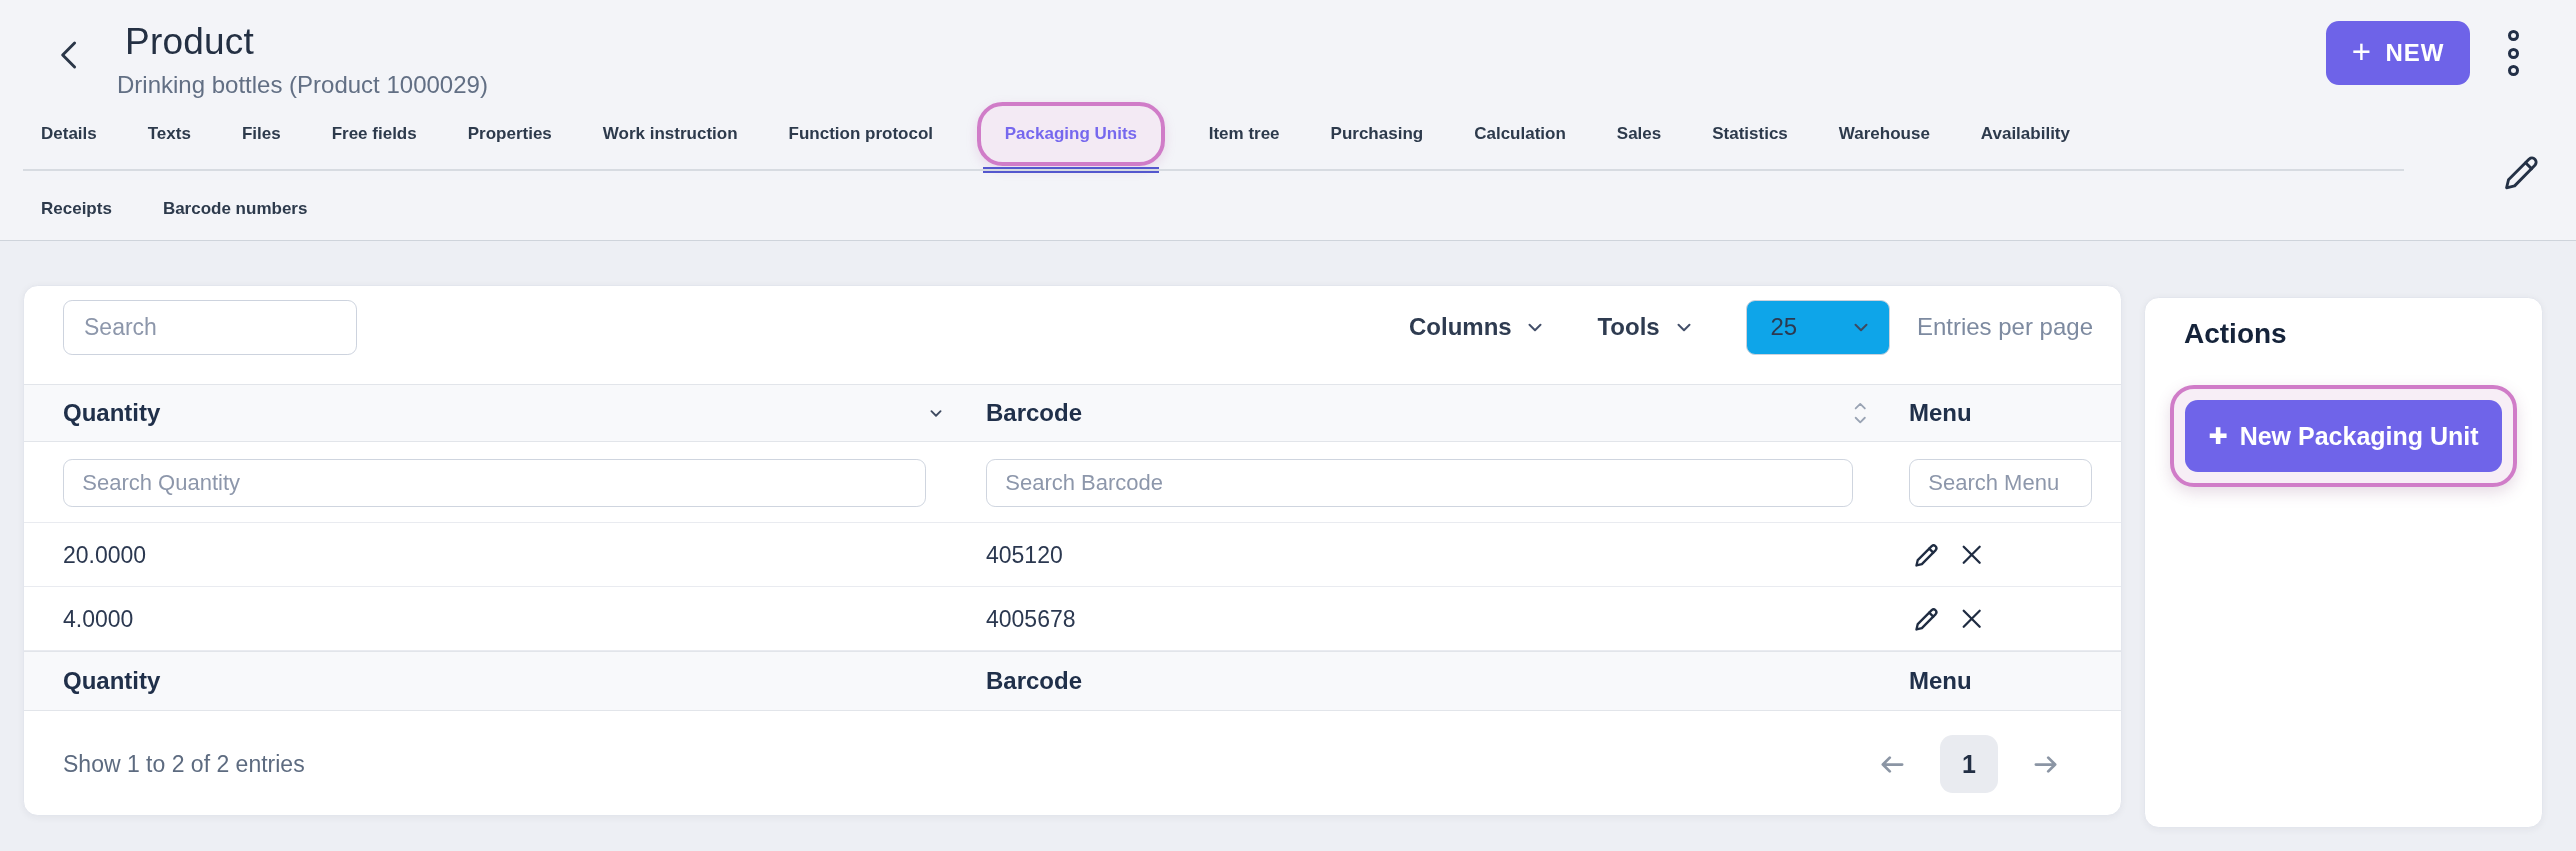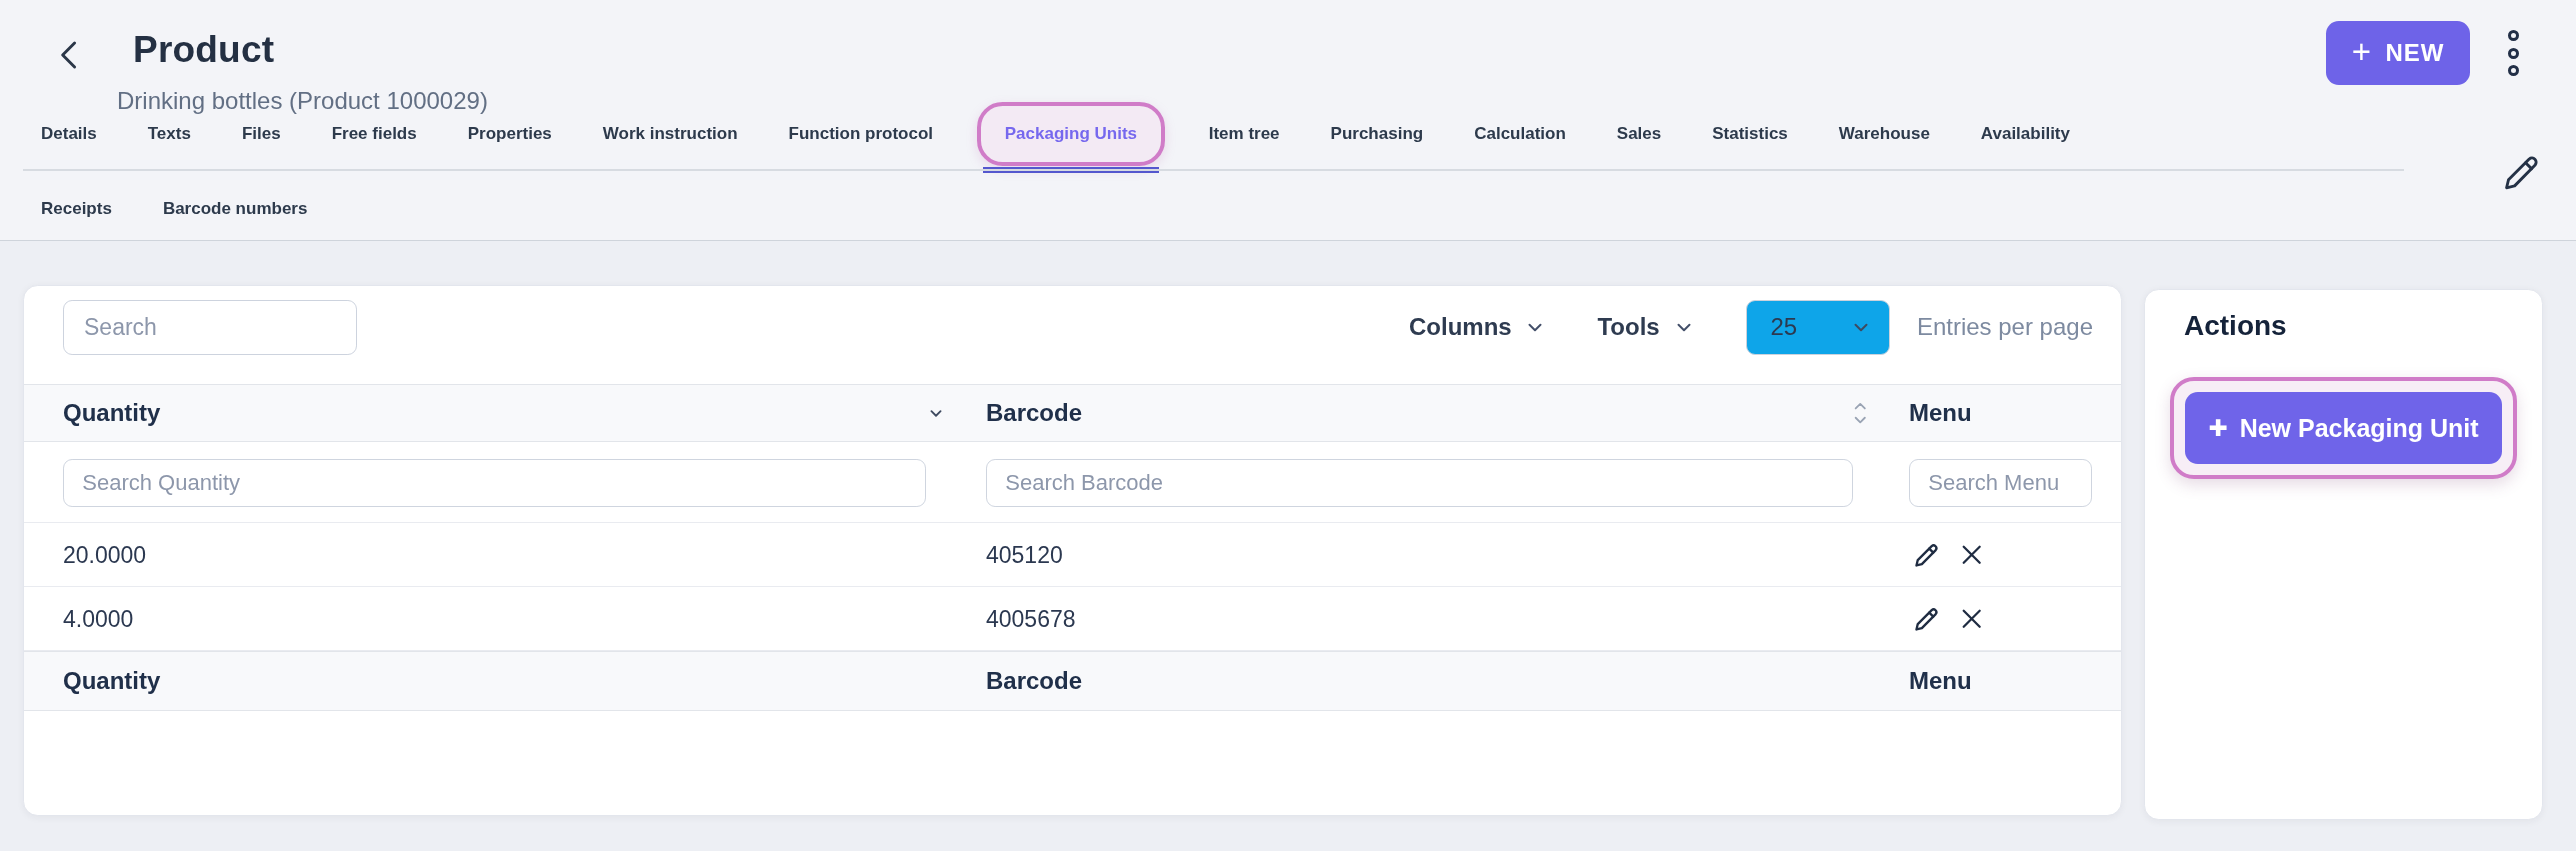--- a/index.html
+++ b/index.html
@@ -11,21 +11,21 @@
   }
   .page { position: relative; width: 2576px; height: 852px; }
 
   
   .top { position: absolute; left: 0; top: 0; width: 100%; height: 241px; background: #f3f4f8; }
   .back-btn {
     position: absolute; left: 48px; top: 33px; width: 44px; height: 44px;
     background: none; border: none; padding: 0; cursor: pointer; color: #2a3648;
   }
   .titles { position: absolute; left: 117px; top: 12.8px; }
-  .page-title { margin: 16px; font-size: 37px; font-weight: 700; color: #243043; letter-spacing: 0.2px; }
+  .page-title { margin: 8px; font-size: 37px; font-weight: 400; color: #243043; letter-spacing: 0.2px; }
   .page-subtitle { margin-top: 8.2px; font-size: 24px; color: #626f84; }
 
   .header-actions { position: absolute; right: 57px; top: 21px; height: 64px; display: flex; align-items: center; gap: 38px; }
   .btn-new {
     width: 144px; height: 64px; border: none; border-radius: 12.8px;
     background: #6e63e8; color: #ffffff; cursor: pointer;
     display: flex; align-items: center; justify-content: center; gap: 14.6px;
   }
   .btn-new .plus { font-size: 33px; font-weight: 300; line-height: 1; margin-top: -2.7px; }
   .btn-new .lbl { font-size: 24px; font-weight: 600; letter-spacing: 0.9px; }
@@ -52,21 +52,21 @@
   .divider2 { position: absolute; left: 0; top: 240px; width: 100%; height: 1.8px; background: #cfd4db; }
   .edit-pencil { position: absolute; right: 31px; top: 146px; width: 48px; height: 51px; background: none; border: none; padding: 0; cursor: pointer; color: #243146; }
 
   
   .content { position: absolute; left: 0; top: 241px; right: 0; bottom: 0; background: #edeff4; }
   .card {
     position: absolute; background: #ffffff; border: 0.9px solid #e3e6ed; border-radius: 14.6px;
     box-shadow: 0 1.8px 7.3px rgba(30,40,60,0.05);
   }
   .main-card { left: 23px; top: 44px; width: 2099px; height: 531px; overflow: hidden; }
-  .actions-card { left: 2144px; top: 48px; width: 399px; height: 531px; }
+  .actions-card { left: 2144px; top: 56px; width: 399px; height: 531px; }
 
   
   .toolbar { position: relative; height: 98px; }
   .search-input {
     position: absolute; left: 39px; top: 13.7px; width: 294px; height: 55px;
     border: 1.8px solid #cdd3de; border-radius: 9.1px; padding: 0 20px;
     font-family: "Liberation Sans", sans-serif; font-size: 23px; color: #33405a; outline: none; background: #fff;
   }
   .search-input::placeholder, .filter-input::placeholder { color: #8d97ab; opacity: 1; }
   .toolbar-right { position: absolute; right: 28px; top: 13.7px; height: 55px; display: flex; align-items: center; }
@@ -308,20 +308,40 @@
           </button>
         </span>
       </div>
 
       <div class="tfoot-head">
         <span class="th col1">Quantity</span>
         <span class="th col2">Barcode</span>
         <span class="th col3">Menu</span>
       </div>
 
+      <div class="table-footer">
+        <span class="footer-summary">Show 1 to 2 of 2 entries</span>
+        <div class="pagination">
+          <button class="page-arrow">
+            <span>
+                <svg width="33" height="33" viewBox="0 0 24 24" fill="none" stroke="currentColor" stroke-width="2" stroke-linecap="round" stroke-linejoin="round">
+                  <path d="M19 12 L5 12 M10 7 L5 12 L10 17"></path>
+                </svg>
+              </span>
+          </button>
+          <button class="page-num">1</button>
+          <button class="page-arrow">
+            <span>
+                <svg width="33" height="33" viewBox="0 0 24 24" fill="none" stroke="currentColor" stroke-width="2" stroke-linecap="round" stroke-linejoin="round">
+                  <path d="M5 12 L19 12 M14 7 L19 12 L14 17"></path>
+                </svg>
+              </span>
+          </button>
+        </div>
+      </div>
     </section>
 
     <aside class="card actions-card">
       <h2 class="actions-heading">Actions</h2>
       <div class="btn-ring">
         <button class="btn-new-pu">
           <span class="plus-glyph">✚</span>
           <span class="pu-label">New Packaging Unit</span>
         </button>
       </div>

